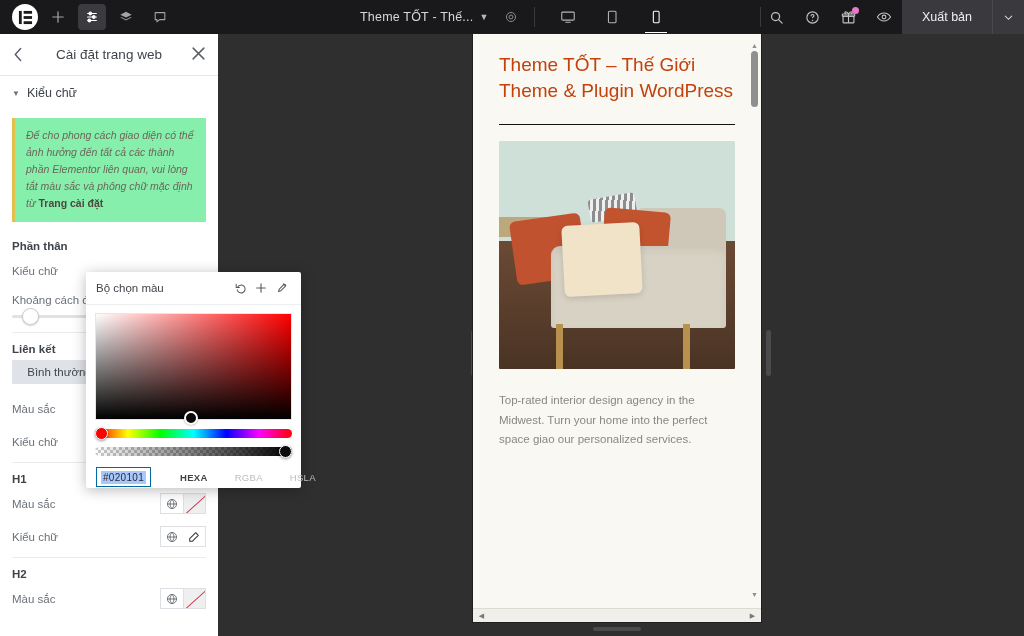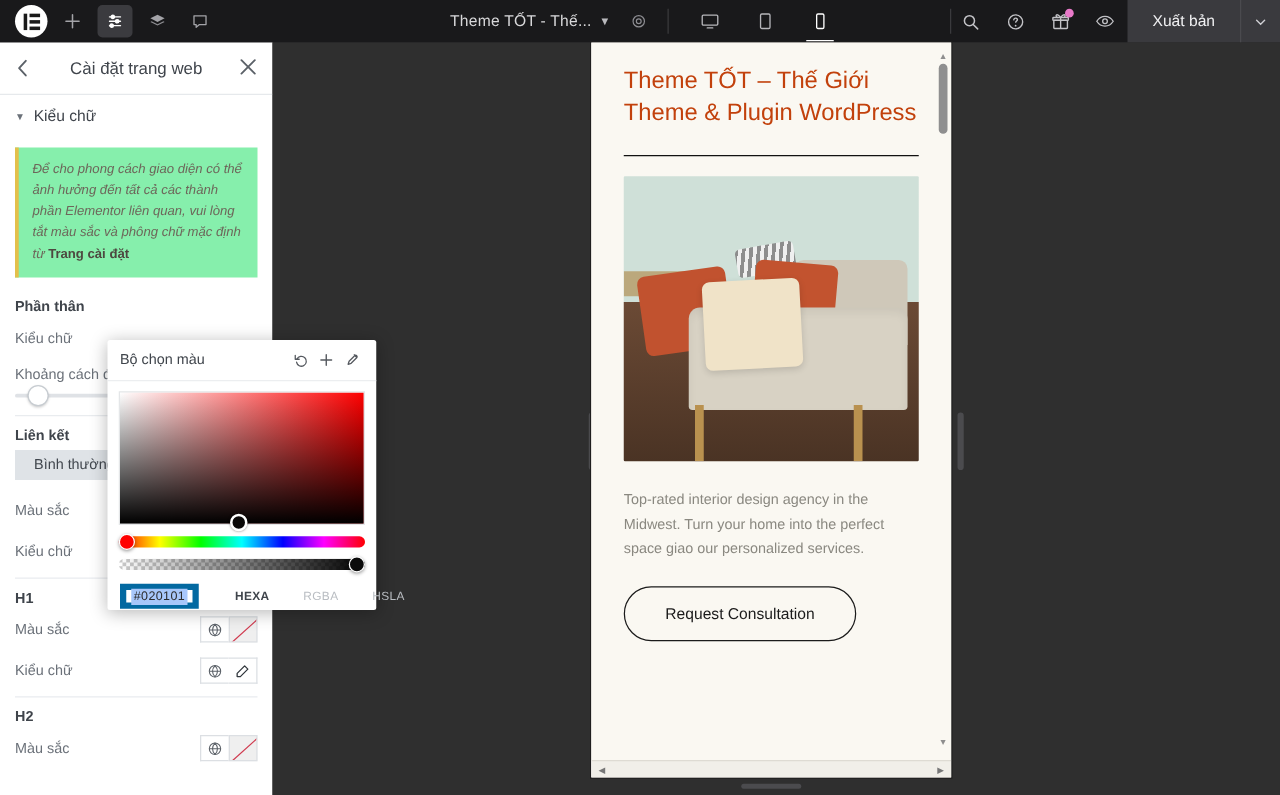--- a/index.html
+++ b/index.html
@@ -168,21 +168,21 @@
       repeating-conic-gradient(#ffffff 0% 25%, #c9c9c9 0% 50%) 0 0 / 6px 6px;
   }
   .pk-knob {
     position: absolute; top: -2px; width: 13px; height: 13px; border-radius: 50%;
     background: #ff0000; border: 1px solid #fff; box-shadow: 0 1px 3px rgba(0,0,0,.4); cursor: pointer;
   }
   .pk-knob.left { left: 0px; }
   .pk-knob.right { right: 0px; background: #0b0b0b; }
   .pk-foot { display: flex; align-items: center; margin-top: 11px; padding: 0 1px; }
   .hexfield {
-    flex: 1; height: 20px; border: 5px solid #0369a1; display: flex; align-items: center;
+    flex: 1; height: 20px; border: 1px solid #0369a1; display: flex; align-items: center;
     padding: 0 4px; background: #fff;
   }
   .hexval {
     font-size: 10px; color: #2b2b2b; background: #a8c7fa; padding: 1px 2px;
     font-family: "Liberation Sans", sans-serif; letter-spacing: .3px;
   }
   .fmt { display: flex; gap: 7px; margin-left: 9px; }
   .fmt span { font-size: 9.5px; color: #b9bdc2; cursor: pointer; letter-spacing: .3px; margin-left: 20px; }
   .fmt span.on { color: #3f444b; font-weight: 700; }
 
@@ -565,21 +565,20 @@
           <div class="ph-stripe"></div>
           <div class="ph-p1"></div>
           <div class="ph-p2"></div>
           <div class="ph-sofa"></div>
           <div class="ph-p3"></div>
           <div class="ph-leg a"></div>
           <div class="ph-leg b"></div>
         </div>
 
         <div class="page-p">Top-rated interior design agency in the Midwest. Turn your home into the perfect space giao our personalized services.</div>
-        <div class="cta">Request Consultation</div>
 
         <div class="vscroll">
           <div class="vs-arrow">▲</div>
           <div class="vs-thumb"></div>
         </div>
         <div class="vscroll-bot">▼</div>
 
         <div class="hscroll">
           <span class="hs-arrow">◀</span>
           <span class="hs-track"><span class="hs-thumb"></span></span>

